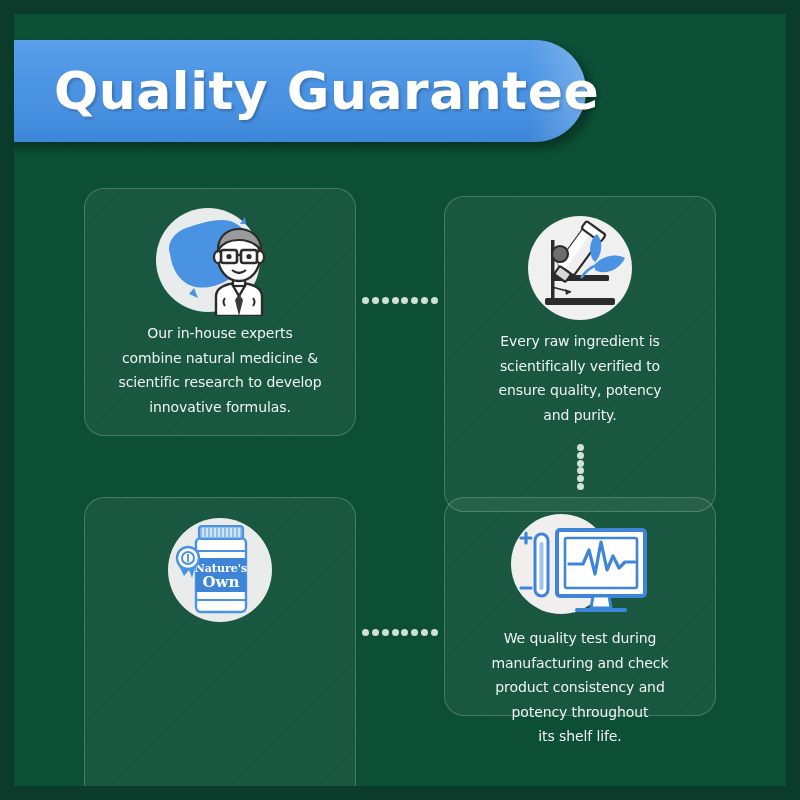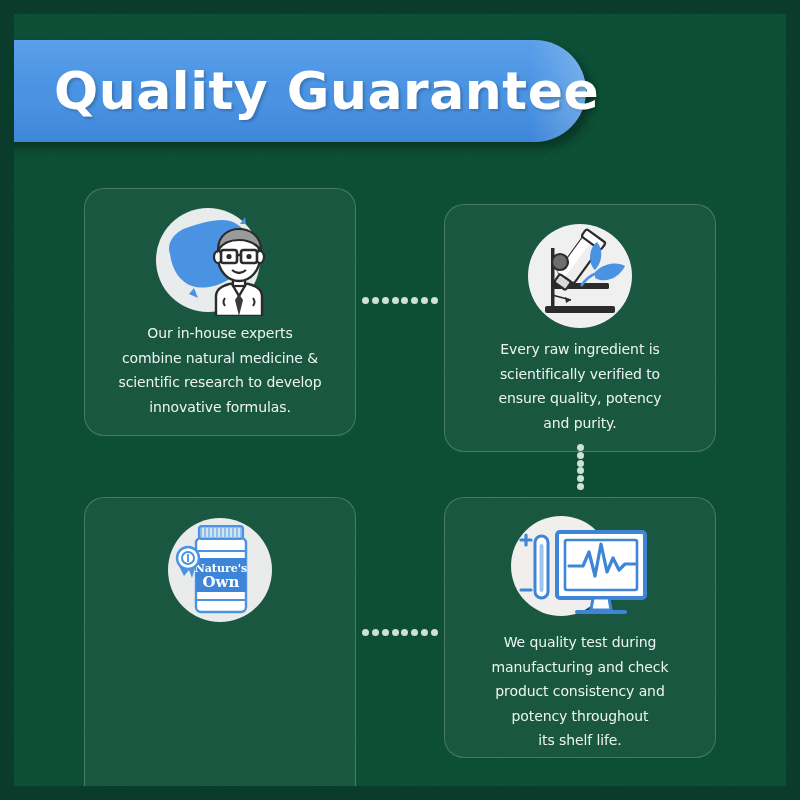--- a/index.html
+++ b/index.html
@@ -63,23 +63,23 @@
   .card{
     position:absolute;
     background:rgba(255,255,255,0.055);
     border:1px solid rgba(255,255,255,0.20);
     border-radius:20px;
     box-sizing:border-box;
     z-index:6;
     display:flex;flex-direction:column;align-items:center;
   }
   .card-1{left:84px;top:188px;width:272px;height:248px;}
-  .card-2{left:444px;top:204px;width:272px;height:248px;}
+  .card-2{left:444px;top:196px;width:272px;height:316px;}
   .card-3{left:84px;top:497px;width:272px;height:328px;}
-  .card-4{left:444px;top:497px;width:272px;height:261px;}
+  .card-4{left:444px;top:497px;width:272px;height:219px;}
 
   .icon-wrap{margin-top:12px;height:118px;display:flex;align-items:center;justify-content:center;}
   .icon-wrap.tall{margin-top:14px;height:116px;}
 
   .card-text{
     color:#eef4f1;
     font-size:14px;
     line-height:24.5px;
     text-align:center;
     padding:0 12px;

